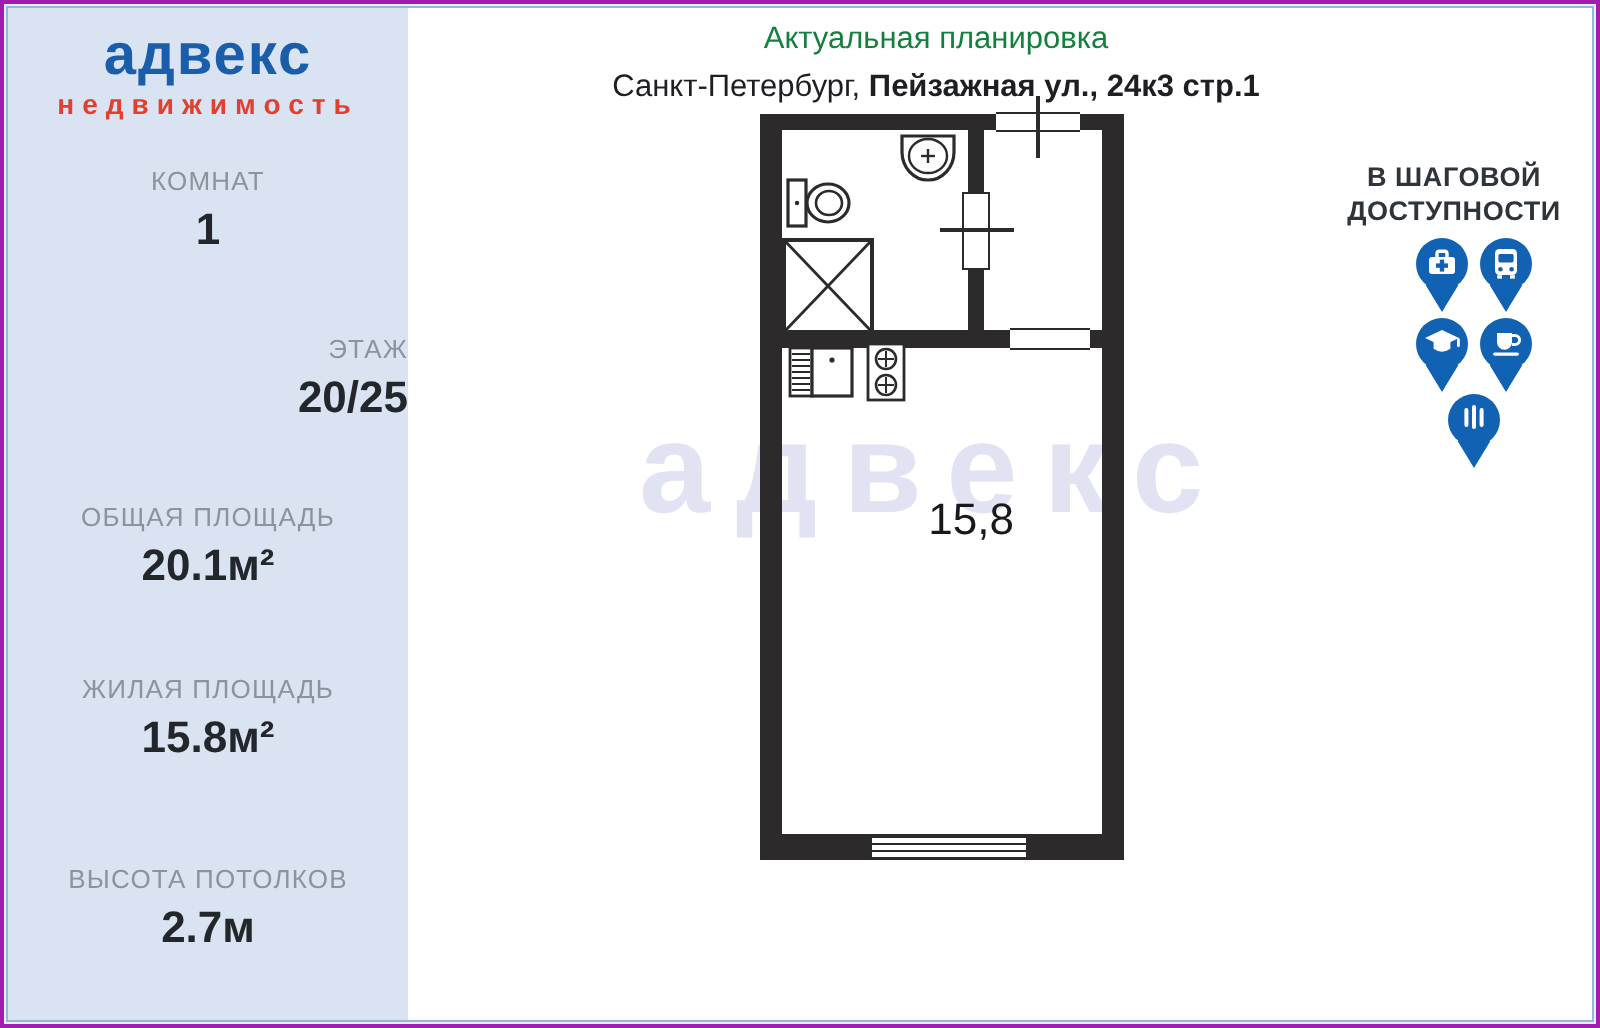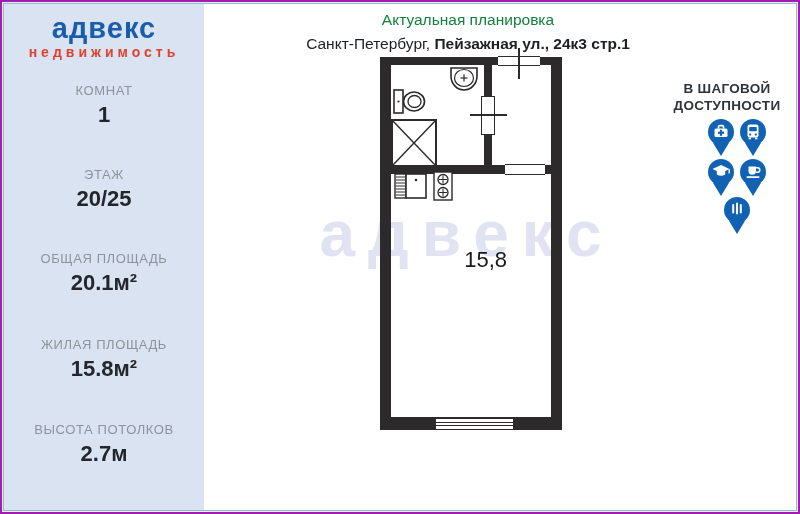--- a/index.html
+++ b/index.html
@@ -25,22 +25,22 @@
     font-size: 29px; font-weight: 800; letter-spacing: 1px;
     color: #1a5dab; line-height: 30px;
   }
   .logo-sub {
     font-size: 14px; font-weight: bold; letter-spacing: 4px;
     color: #e2402f; margin-top: 1px;
   }
   .stat { position: absolute; left: 0; width: 100%; text-align: center; }
   .stat-label { font-size: 13px; color: #8d939c; letter-spacing: .6px; }
   .stat-value { font-size: 22px; font-weight: bold; color: #23272b; margin-top: 4px; }
-  .stat-1 { top: 79px; } .stat-2 { top: 163px; } .stat-3 { top: 247px; }
-  .stat-4 { top: 333px; } .stat-5 { top: 418px; }
+  .stat-1 { top: 79px; } .stat-2 { top: 163px; text-align: right; } .stat-3 { top: 247px; }
+  .stat-4 { top: 333px; } .stat-5 { top: 428px; }
 
   
   .header { position: absolute; left: 266px; top: 9px; width: 400px; text-align: center; z-index: 3; }
   .header-line1 { font-size: 15.5px; color: #15803d; }
   .header-line2 { font-size: 15.5px; color: #1d1f22; margin-top: 6px; }
   .header-line2 .addr-bold { font-weight: bold; }
 
   
   .watermark {
     position: absolute; left: 285px; top: 200px; width: 360px;

